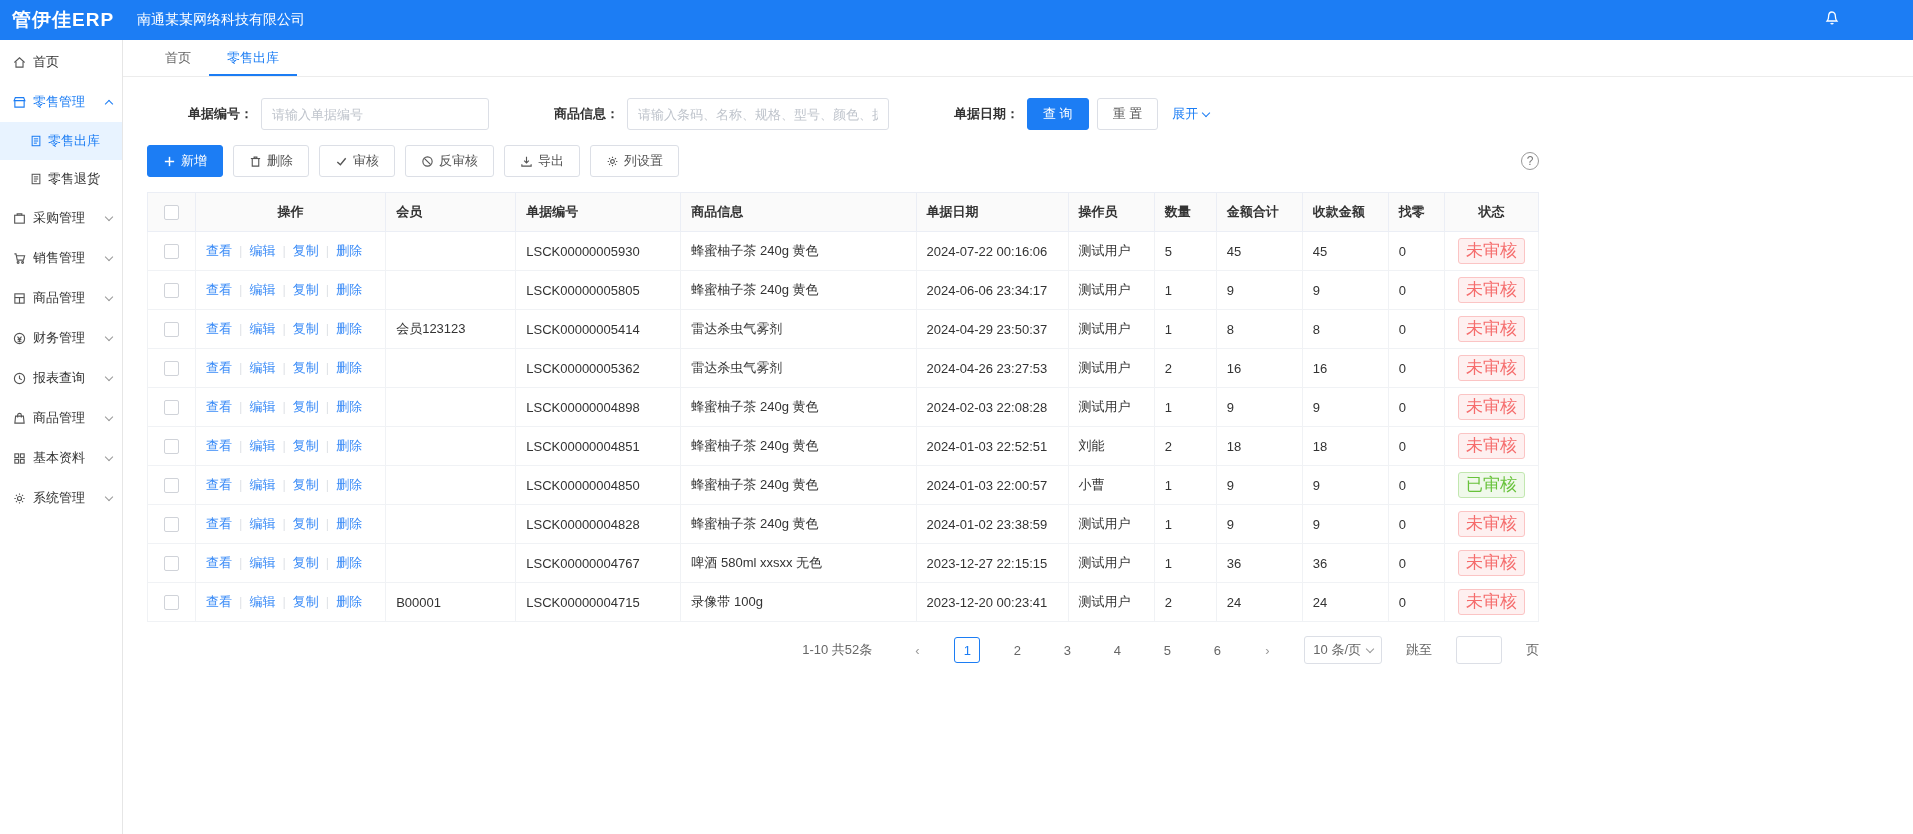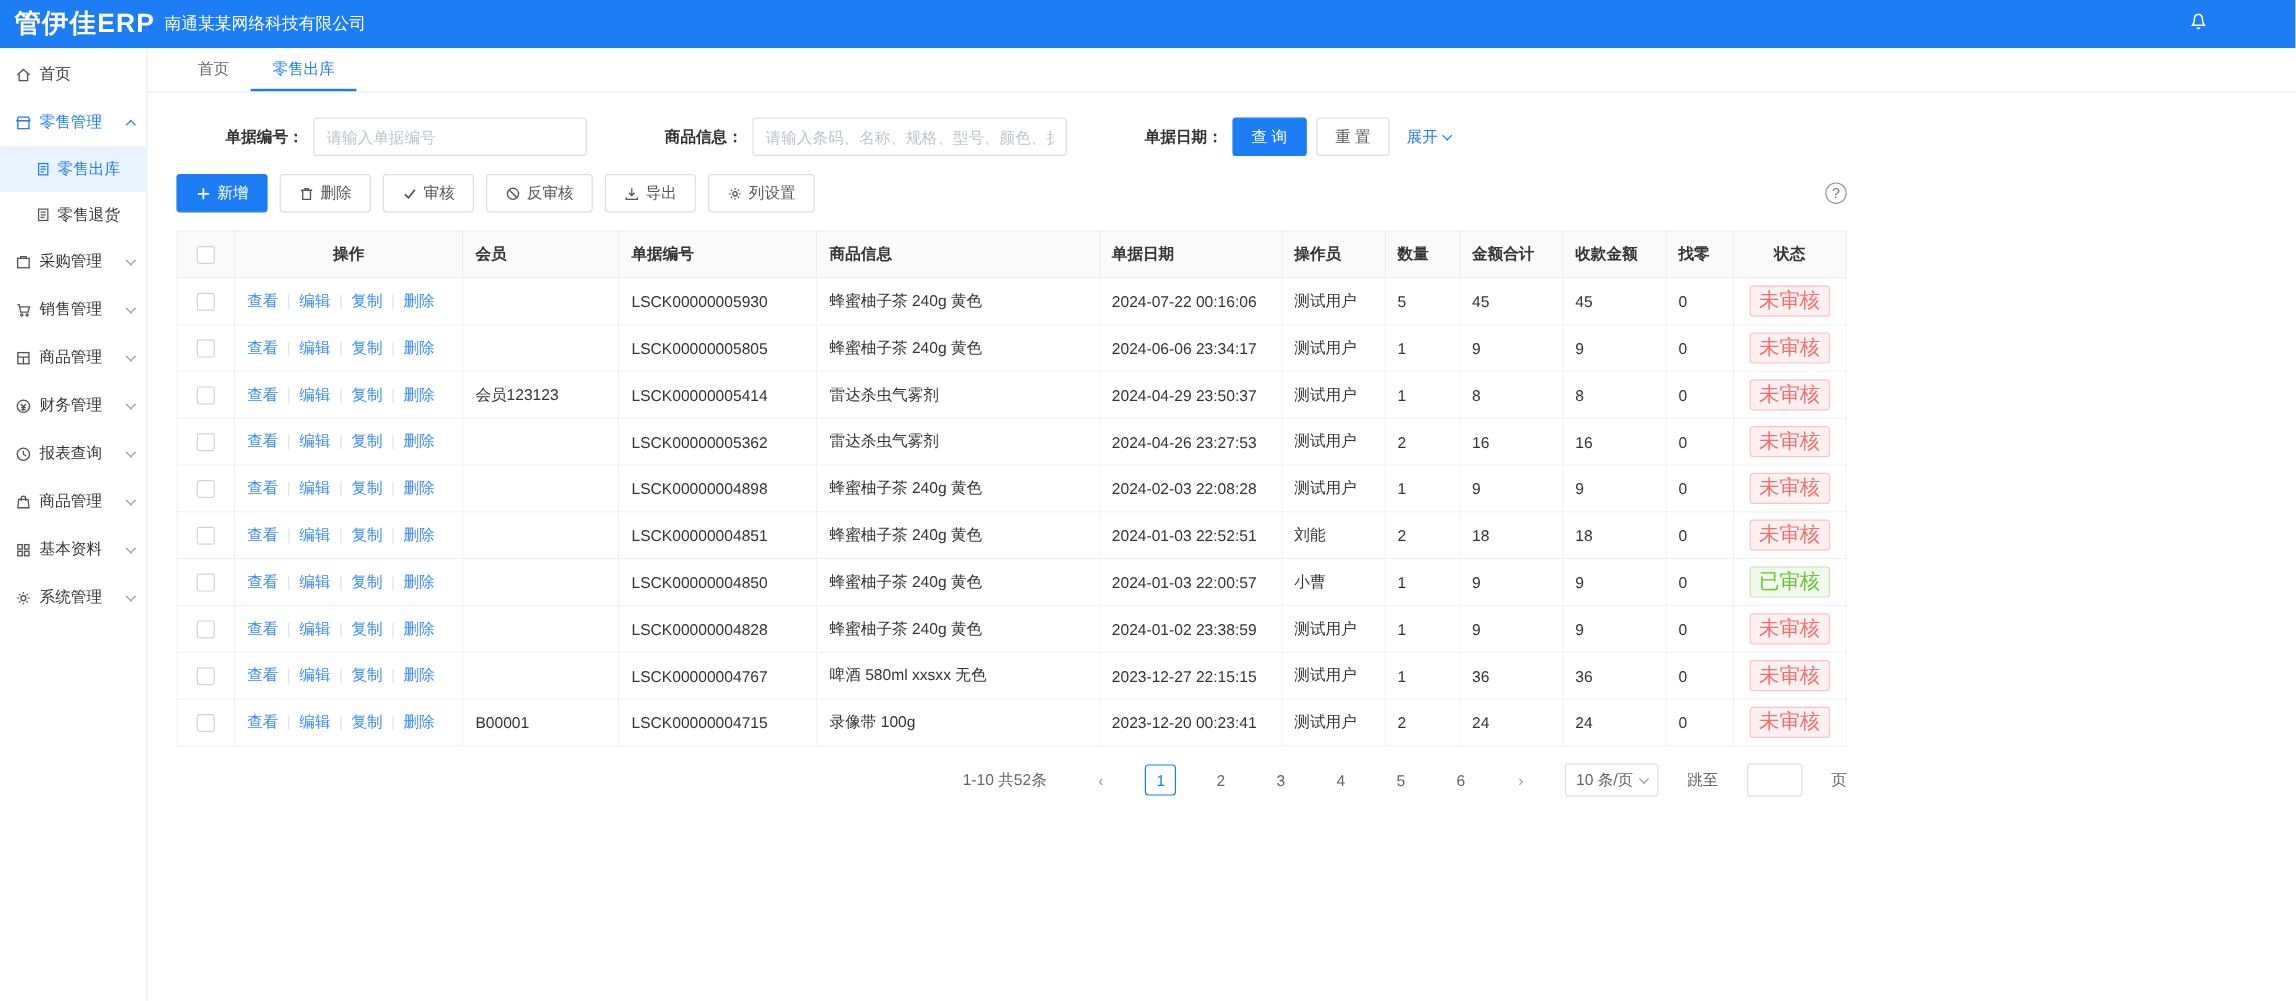--- a/index.html
+++ b/index.html
@@ -1,21 +1,21 @@
 <!DOCTYPE html>
 <html><head>
 <meta charset="utf-8">
 <style>
   * { box-sizing: border-box; margin: 0; padding: 0; }
   html,body { width:1913px; height:834px; background:#fff; font-family:"Liberation Sans","DejaVu Sans",sans-serif; font-size:13px; color:#333; overflow:hidden; }
   a { cursor:pointer; text-decoration:none; }
 
   
   .header { height:40px; background:#1c7df4; display:flex; align-items:center; color:#fff; }
-  .logo { width:123px; padding-left:12px; font-size:22px; font-weight:bold; letter-spacing:1px; white-space:nowrap; }
+  .logo { width:123px; padding-left:12px; font-size:19px; font-weight:bold; letter-spacing:1px; white-space:nowrap; }
   .company { margin-left:14px; font-size:14px; }
   .header-right { margin-left:auto; display:flex; align-items:center; gap:20px; padding-right:18px; font-size:13px;flex-direction:column; }
   .hicon { width:16px; height:16px; display:inline-block; color:#fff; cursor:pointer; }
   .hgroup { display:flex; align-items:center; gap:6px; cursor:pointer; }
 
   
   .layout { display:flex; height:794px; }
   .sidebar { width:123px; background:#fff; border-right:1px solid #e6e6e6; padding-top:2px; flex-shrink:0; }
   .content { flex:1; background:#fff; }
   .content-inner { width:1440px; }

